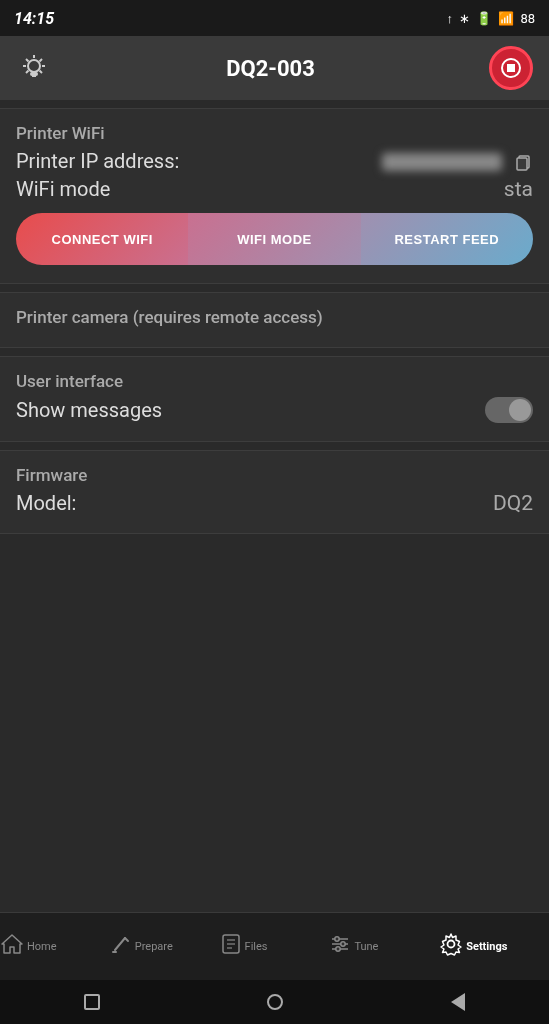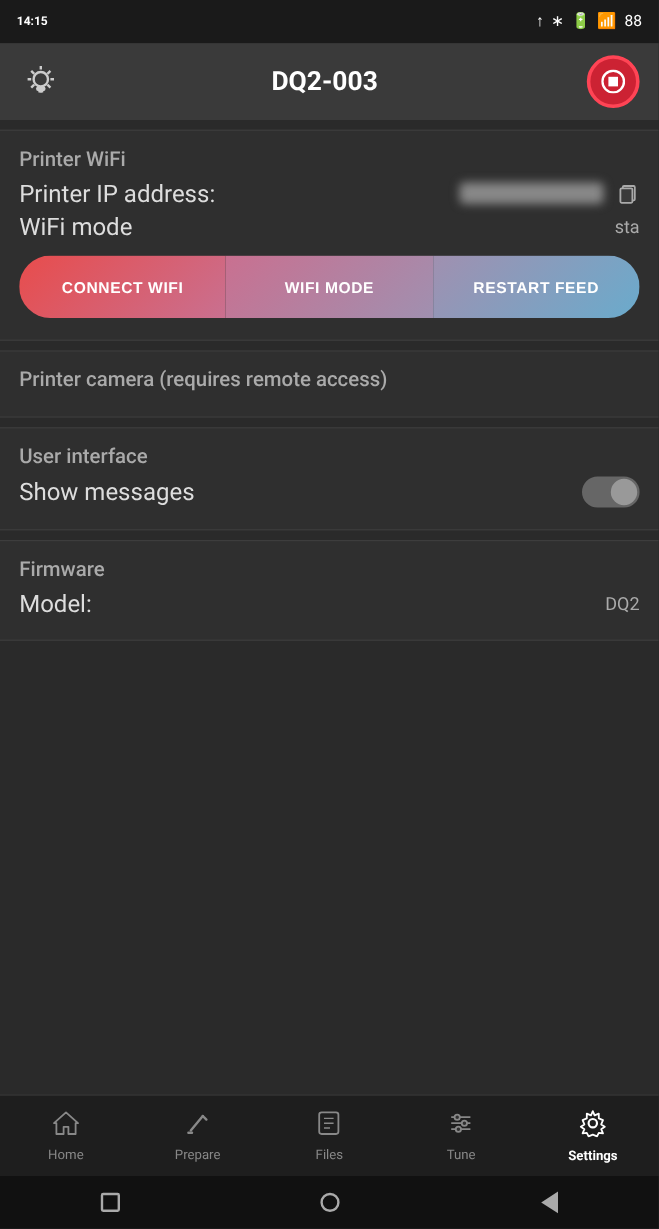--- a/index.html
+++ b/index.html
@@ -16,23 +16,24 @@
     
     .status-bar {
       background: #1a1a1a;
       display: flex;
       justify-content: space-between;
       align-items: center;
       padding: 6px 14px;
       height: 36px;
     }
     .status-time {
-      font-size: 10px;
-      font-weight: bold;
-      color: #fff;
+      font-size: 16px;
+      font-weight: bold;
+      color: #fff;
+      font-style: italic;
     }
     .status-icons {
       display: flex;
       align-items: center;
       gap: 6px;
       color: #fff;
       font-size: 13px;
     }
 
     
@@ -101,21 +102,21 @@
       align-items: center;
       margin-bottom: 4px;
     }
 
     .row-label {
       font-size: 20px;
       color: #ddd;
     }
 
     .row-value {
-      font-size: 15px;
+      font-size: 21px;
       color: #aaa;
     }
 
     
     .wifi-buttons {
       display: flex;
       margin: 12px 0 4px 0;
       border-radius: 28px;
       overflow: hidden;
       height: 52px;
@@ -222,21 +223,21 @@
     .bottom-nav {
       background: #1e1e1e;
       display: flex;
       justify-content: space-around;
       align-items: center;
       height: 68px;
       border-top: 1px solid #3a3a3a;
     }
     .nav-item {
       display: flex;
-      flex-direction: column;
+      flex-direction: row;
       align-items: center;
       gap: 3px;
       cursor: pointer;
       flex: 1;
       padding: 8px 0;
     }
     .nav-icon {
       font-size: 22px;
       color: #888;
     }

